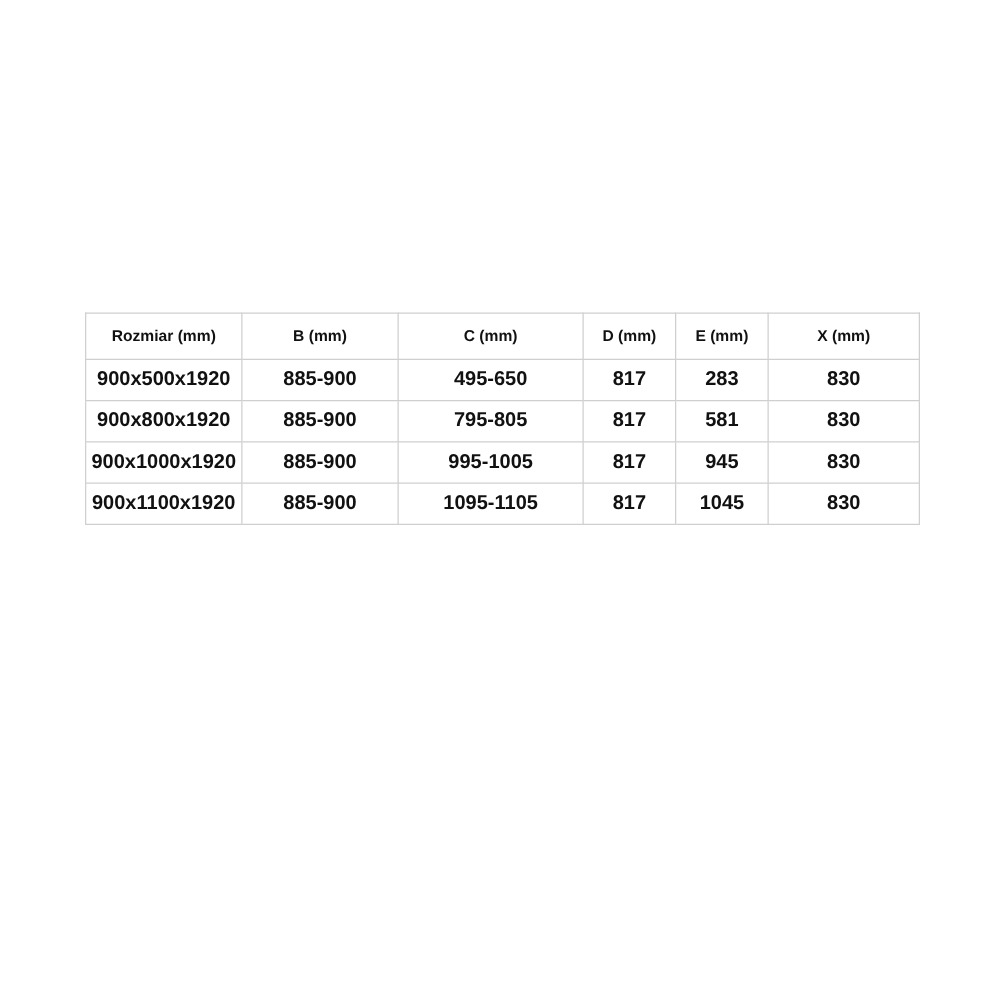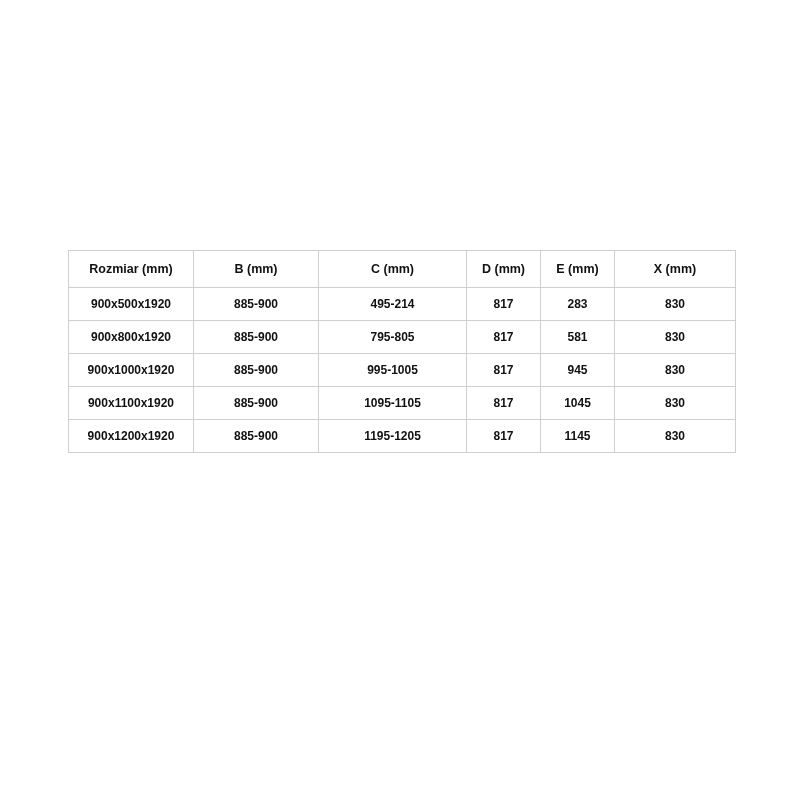--- a/index.html
+++ b/index.html
@@ -28,21 +28,21 @@
   table.spec {
     border-collapse: collapse;
     width: 667px;
     table-layout: fixed;
   }
   table.spec th,
   table.spec td {
     border: 1px solid #cfcfcf;
     text-align: center;
     font-weight: bold;
-    font-size: 12px;
+    font-size: 16px;
     color: #111111;
     height: 32px;
     padding: 0 4px;
     white-space: nowrap;
     overflow: hidden;
   }
   table.spec thead th {
     height: 36px;
     font-size: 12.5px;
   }
@@ -75,21 +75,21 @@
           <th>C (mm)</th>
           <th>D (mm)</th>
           <th>E (mm)</th>
           <th>X (mm)</th>
         </tr>
       </thead>
       <tbody>
         <tr>
           <td>900x500x1920</td>
           <td>885-900</td>
-          <td>495-214</td>
+          <td>495-650</td>
           <td>817</td>
           <td>283</td>
           <td>830</td>
         </tr>
         <tr>
           <td>900x800x1920</td>
           <td>885-900</td>
           <td>795-805</td>
           <td>817</td>
           <td>581</td>
@@ -104,24 +104,16 @@
           <td>830</td>
         </tr>
         <tr>
           <td>900x1100x1920</td>
           <td>885-900</td>
           <td>1095-1105</td>
           <td>817</td>
           <td>1045</td>
           <td>830</td>
         </tr>
-        <tr>
-          <td>900x1200x1920</td>
-          <td>885-900</td>
-          <td>1195-1205</td>
-          <td>817</td>
-          <td>1145</td>
-          <td>830</td>
-        </tr>
       </tbody>
     </table>
   </div>
 </div>
 
 </body></html>

